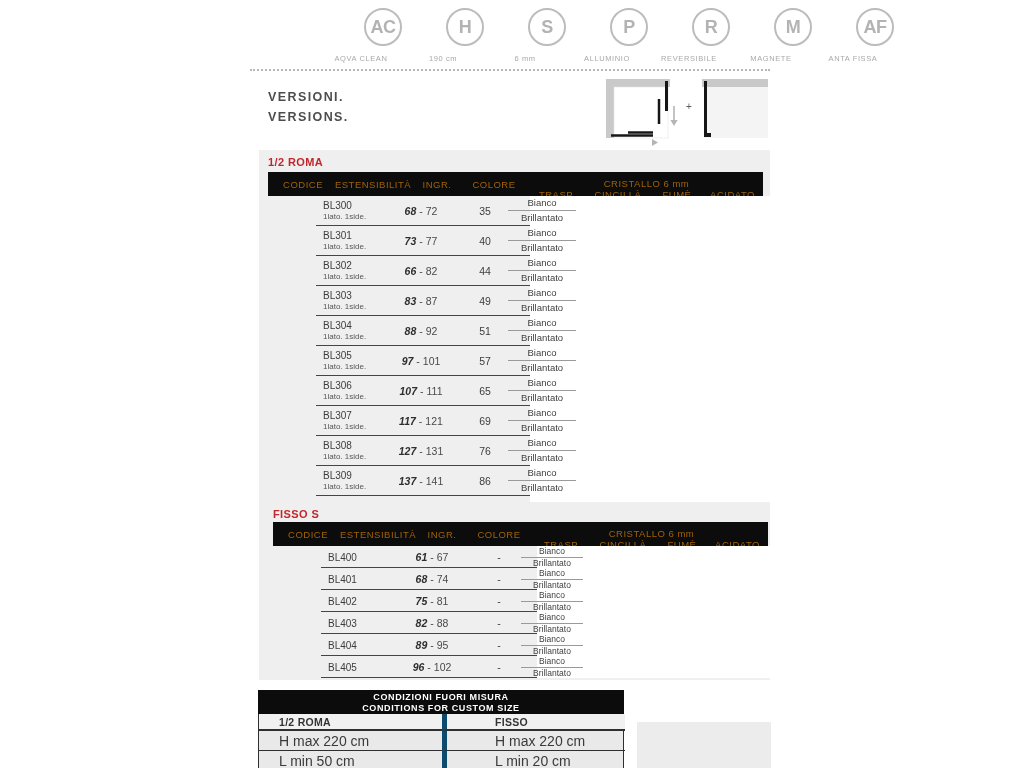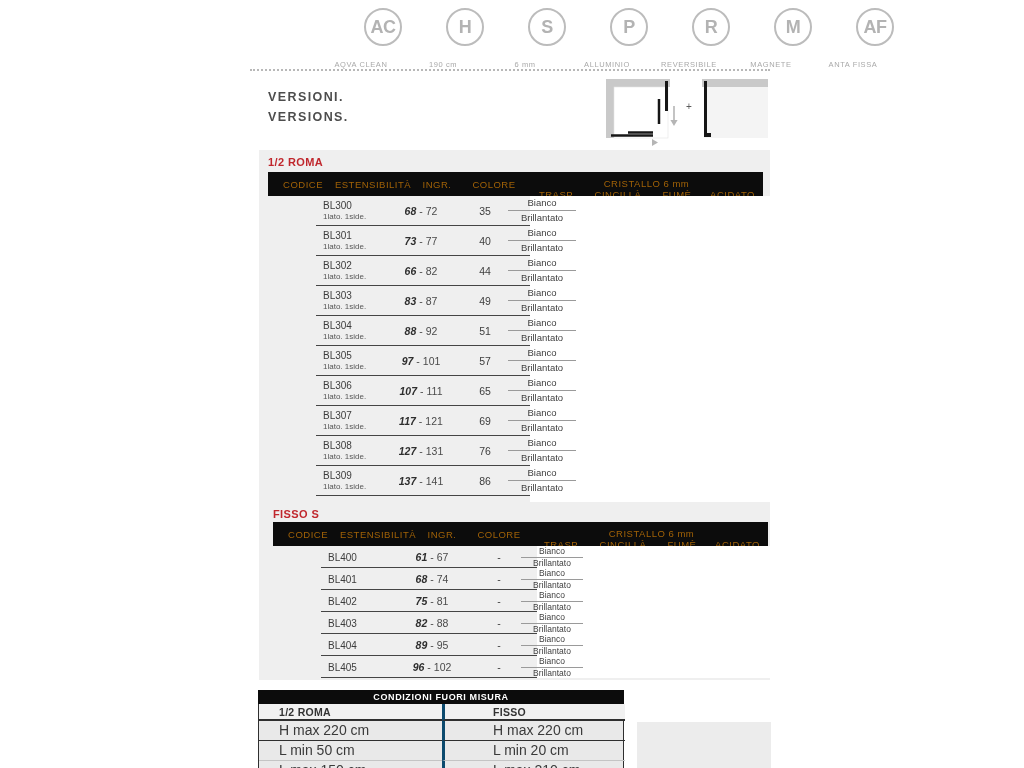--- a/index.html
+++ b/index.html
@@ -5,21 +5,21 @@
   * { margin:0; padding:0; box-sizing:border-box; }
   body { background:#fff; font-family:"Liberation Sans", sans-serif; }
   .page { position:relative; width:1024px; height:768px; background:#fff; overflow:hidden; }
 
   
   .features { position:absolute; left:320px; top:8px; width:440px; display:flex; justify-content:space-between; }
   .feature { display:flex; flex-direction:column; align-items:center; }
   .feature-circle { width:38px; height:38px; border:2px solid #bcbcbc; border-radius:50%;
     display:flex; align-items:center; justify-content:center;
     color:#b3b3b3; font-size:18px; font-weight:bold; letter-spacing:-0.5px;margin-left:44px; }
-  .feature-label { margin-top:14px; font-size:7.5px; color:#a9a9a9; letter-spacing:0.6px; white-space:nowrap; }
+  .feature-label { margin-top:8px; font-size:7.5px; color:#a9a9a9; letter-spacing:0.6px; white-space:nowrap; }
 
   .dotted-line { position:absolute; left:250px; top:69px; width:520px; border-top:2px dotted #b8b8b8; }
 
   
   .versions { position:absolute; left:268px; top:87px; font-size:12.5px; font-weight:bold;
     color:#4d4d4d; letter-spacing:1.4px; line-height:1.6; }
   .diagrams { position:absolute; left:598px; top:76px; width:178px; height:70px; }
 
   
   .panel { position:absolute; left:259px; top:150px; width:511px; height:530px; background:#efefef; }
@@ -66,21 +66,21 @@
   .cs-table { position:absolute; left:258px; top:690px; width:366px; }
   .cs-header { background:#0c0c0c; color:#fff; text-align:center; font-size:9px;
     letter-spacing:0.6px; line-height:10.5px; padding:2px 0 1px 0; font-weight:bold; }
   .cs-grid { display:grid; grid-template-columns:183px 183px; background:#e9e9e9;
     border:1px solid #2f2f2f; border-top:none; }
   .cs-head { background:#f1f1f1; font-size:10.5px; font-weight:bold; color:#333;
     padding:2px 0 1px 20px; border-bottom:2px solid #2f2f2f; letter-spacing:0.3px; }
   .cs-cell { font-size:14px; color:#3a3a3a; padding:1.5px 0 1.5px 20px; }
   .cs-r0 { border-bottom:1px solid #2f2f2f; }
   .cs-r1 { border-bottom:1px solid #c4c4c4; }
-  .cs-c2 { border-left:3px solid #0c4a6e;padding-left:48px; }
+  .cs-c2 { border-left:5px solid #0c4a6e;padding-left:48px; }
 
   .gray-box { position:absolute; left:637px; top:722px; width:134px; height:46px; background:#ececec; }
 </style>
 </head>
 <body>
 
 <div class="page">
 
   <div class="features">
 
@@ -404,20 +404,21 @@
           </div>
         </div>
 
     </div>
 
   </div>
 
   <div class="cs-table">
     <div class="cs-header">
       <div>CONDIZIONI FUORI MISURA</div>
+      <div>CONDITIONS FOR CUSTOM SIZE</div>
     </div>
     <div class="cs-grid">
       <div class="cs-head">1/2 ROMA</div>
       <div class="cs-head cs-c2">FISSO</div>
       <div class="cs-cell cs-r0">H max 220 cm</div>
       <div class="cs-cell cs-r0 cs-c2">H max 220 cm</div>
       <div class="cs-cell cs-r1">L min 50 cm</div>
       <div class="cs-cell cs-r1 cs-c2">L min 20 cm</div>
       <div class="cs-cell">L max 150 cm</div>
       <div class="cs-cell cs-c2">L max 210 cm</div>

